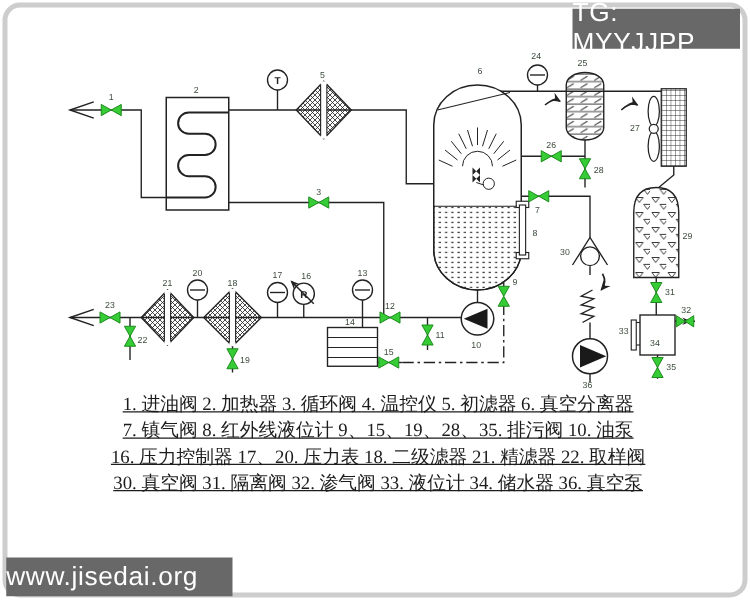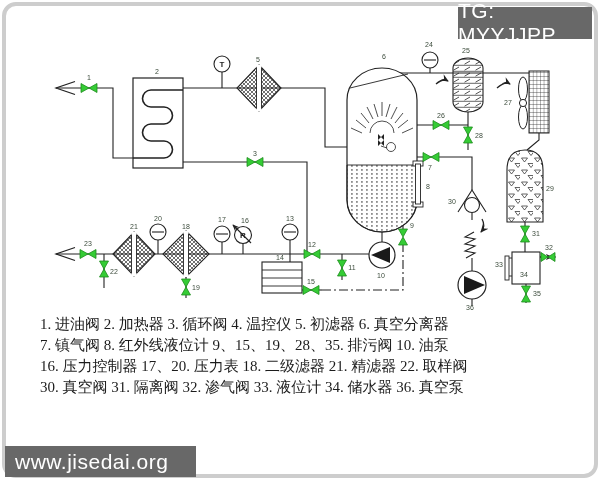--- a/index.html
+++ b/index.html
@@ -3,23 +3,23 @@
 <meta charset="utf-8">
 <style>
   html,body{margin:0;padding:0;background:#ffffff;}
   #stage{position:relative;width:600px;height:480px;background:#ffffff;overflow:hidden;
          font-family:"Liberation Sans",sans-serif;}
   #frame{position:absolute;left:2px;top:2px;right:2px;bottom:2px;border:4px solid #cdcdcd;
          border-radius:14px;pointer-events:none;}
   .tagbox{position:absolute;background:#686868;color:#ffffff;display:flex;align-items:center;
           justify-content:center;font-size:21px;letter-spacing:.5px;}
   #tg-box{right:8px;top:7px;width:134px;height:32px;}
-  #site-box{left:5px;bottom:3px;width:181px;height:31px;justify-content:flex-start;padding-left:10px;}
-  #legend{position:absolute;left:40px;top:314px;width:525px;text-align:left;
-          font-family:"Liberation Serif",serif;font-size:15px;line-height:21px;color:#1c1c1c;}
+  #site-box{left:5px;bottom:3px;width:181px;height:31px;justify-content:flex-start;}
+  #legend{position:absolute;left:40px;top:314px;width:525px;text-align:center;
+          font-family:"Liberation Serif",serif;font-size:15px;line-height:21px;color:#1c1c1c;text-decoration:underline;}
   #legend .lg-line{white-space:nowrap;}
   #brand-mark{position:absolute;left:196px;top:361px;font-size:19px;font-weight:bold;
           color:#2fa79b;opacity:.85;letter-spacing:2px;font-family:"Liberation Serif",serif;}
   svg text{font-family:"Liberation Sans",sans-serif;font-size:7px;fill:#3a4a3a;}
   svg text.gl{font-size:8px;fill:#222;font-weight:bold;}
 </style>
 </head>
 <body>
 
 <div id="stage">

